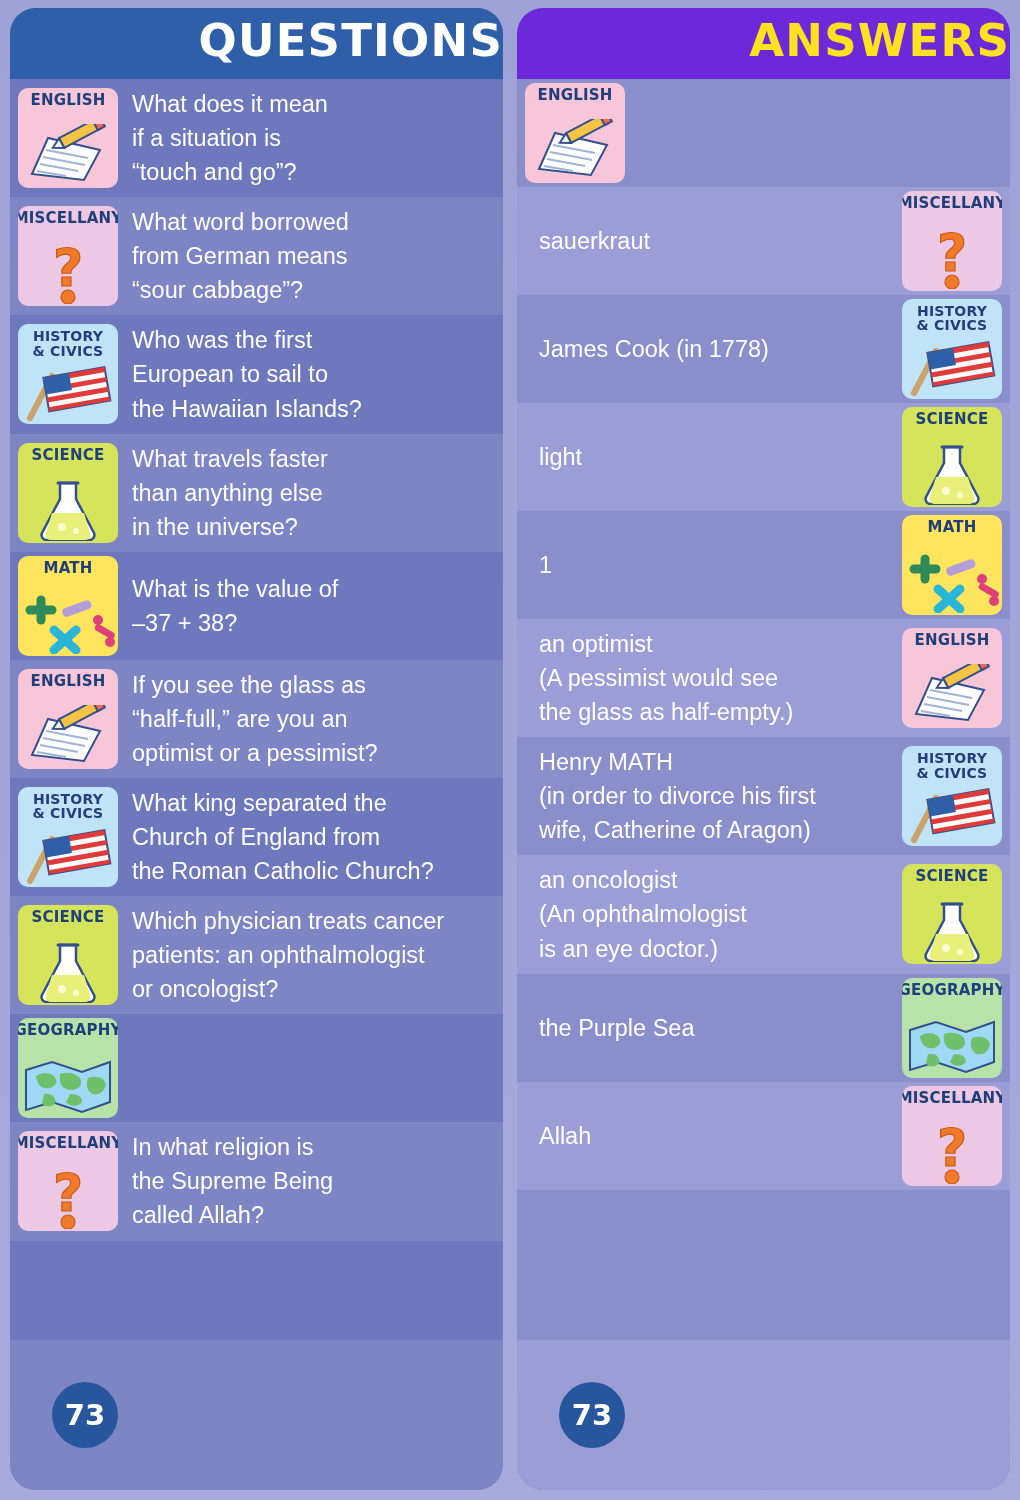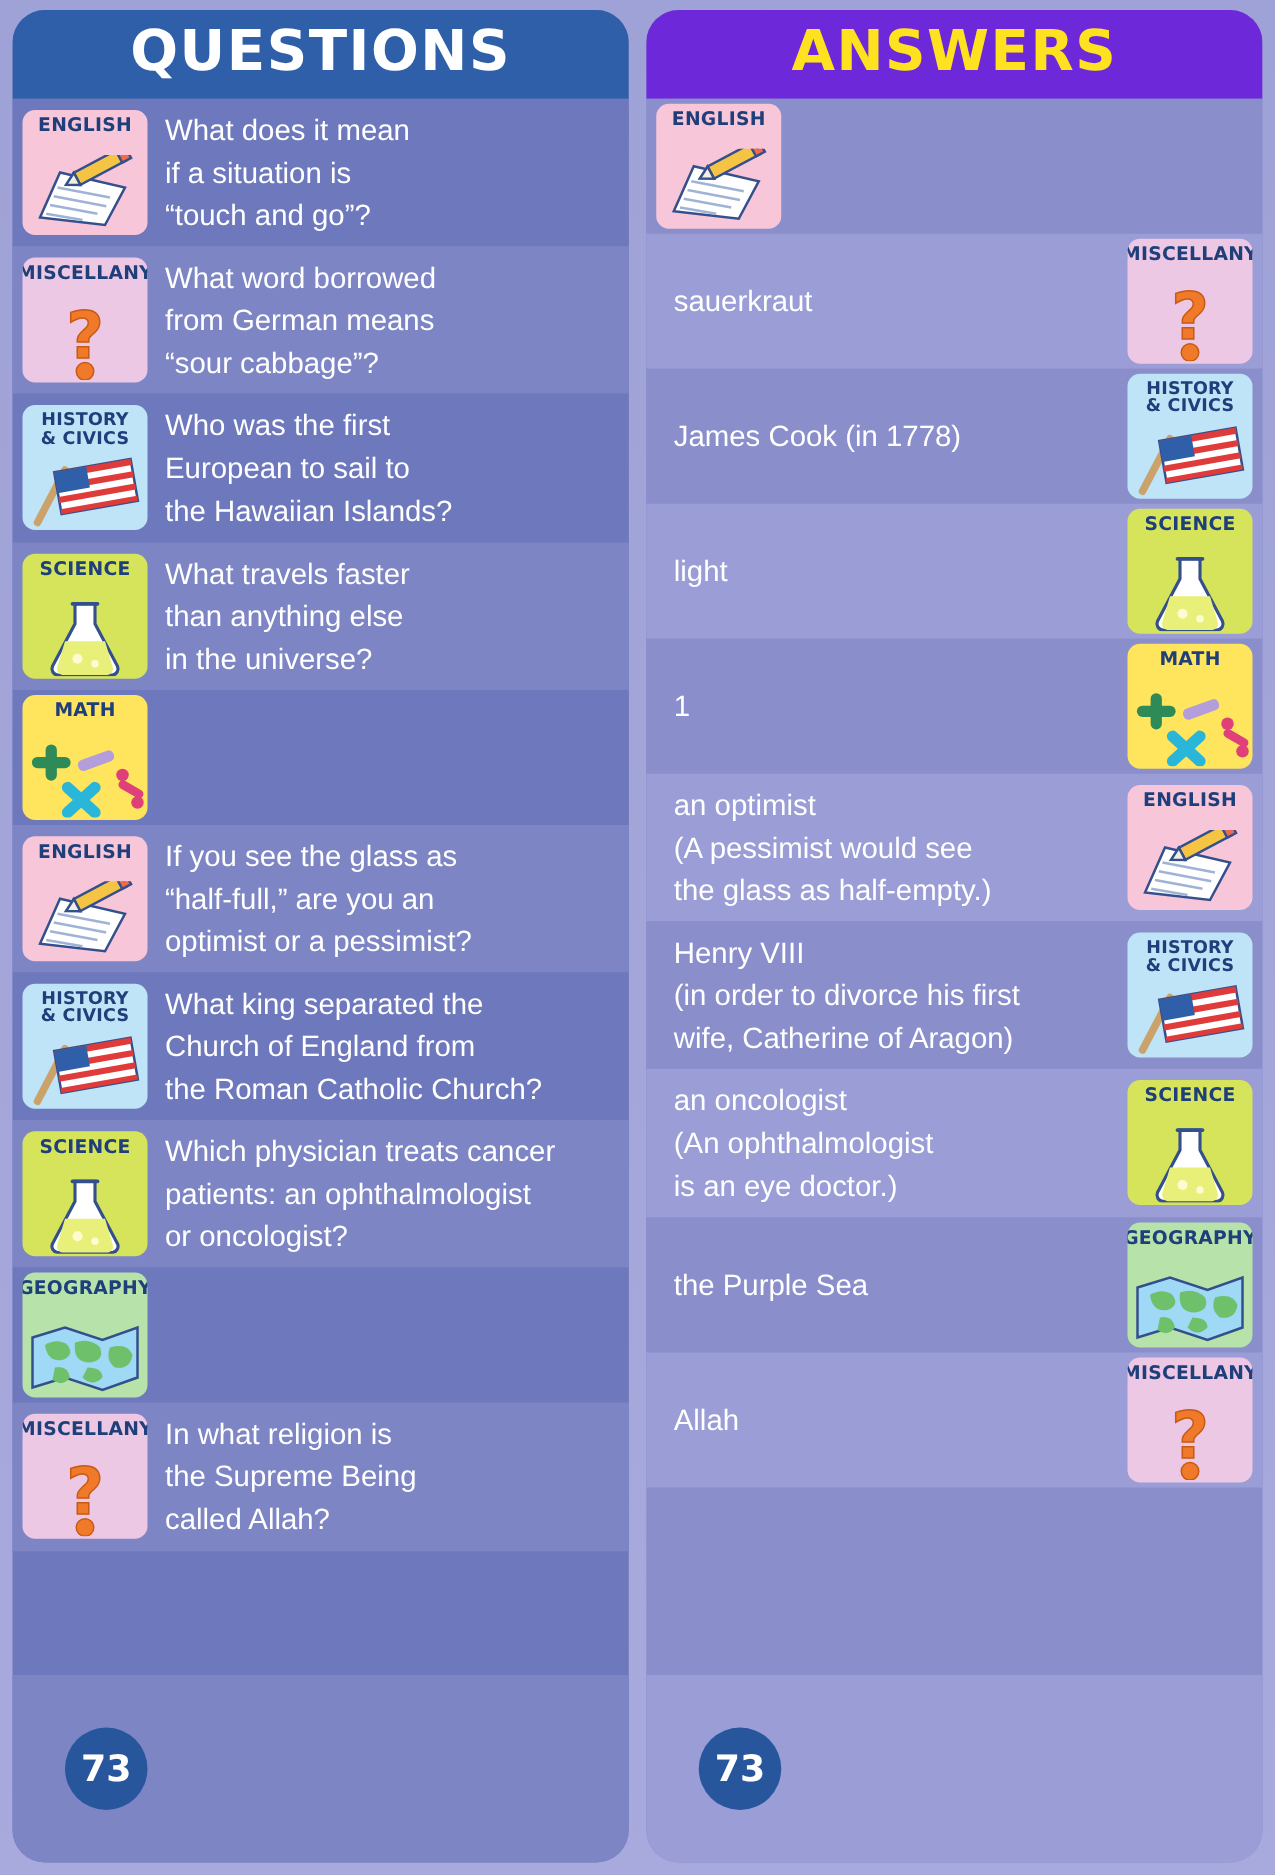--- a/index.html
+++ b/index.html
@@ -26,21 +26,21 @@
     flex-direction: column;
     position: relative;
   }
   .col-q { background: #6e78bc; }
   .col-a { background: #8a8ecb; }
 
   
   .head {
     background: #2e5fa8;
     padding: 6px 0 12px 0;
-    text-align: center;
+    text-align: right;
   }
   .col-a .head { background: #6d28d9; }
   .head h1 {
     margin: 0;
     font-size: 45px;
     letter-spacing: 1.2px;
     font-weight: bold;
     color: #ffffff;
     font-family: "DejaVu Sans", sans-serif;
   }
@@ -272,20 +272,24 @@
                     <circle cx="92" cy="50" r="5"></circle>
           <rect x="76" y="36" width="22" height="7" rx="3.5" transform="rotate(30 87 39)"></rect>
         </g>
         <g stroke="#29b6d8" stroke-width="9" stroke-linecap="round">
           <line x1="36" y1="38" x2="58" y2="58"></line>
                     <line x1="58" y1="38" x2="36" y2="58"></line>
         </g>
       </svg></div>
     </div>
           </div>
+    <div class="text-cell">
+      <div class="qtext">What is the value of
+–37 + 38?</div>
+    </div>
         </div>
         <div class="row">
           <div class="badge-cell">
             <div class="badge s-english">
       <div class="lbl">
                 <div>ENGLISH</div>
               </div>
       <div class="art"><svg viewBox="0 0 100 62" width="100%" height="100%">
         <polygon points="14,50 30,14 82,26 66,56" fill="#ffffff" stroke="#34508c" stroke-width="2"></polygon>
         <g stroke="#9fb3d6" stroke-width="2">
@@ -538,21 +542,21 @@
           <rect x="46" y="6" width="42" height="11" fill="#f6c445" stroke="#34508c" stroke-width="2"></rect>
           <polygon points="46,6 36,11.5 46,17" fill="#f2efe2" stroke="#34508c" stroke-width="2"></polygon>
           <rect x="84" y="6" width="8" height="11" fill="#ef6a4b" stroke="#34508c" stroke-width="2"></rect>
         </g>
       </svg></div>
     </div>
           </div>
         </div>
         <div class="row">
           <div class="text-cell">
-      <div class="atext">Henry VIII
+      <div class="atext">Henry MATH
 (in order to divorce his first
 wife, Catherine of Aragon)</div>
     </div>
     <div class="badge-cell">
             <div class="badge s-history">
       <div class="lbl two">
                 <div>HISTORY</div>
                 <div>&amp; CIVICS</div>
               </div>
       <div class="art"><svg viewBox="0 0 100 62" width="100%" height="100%">

